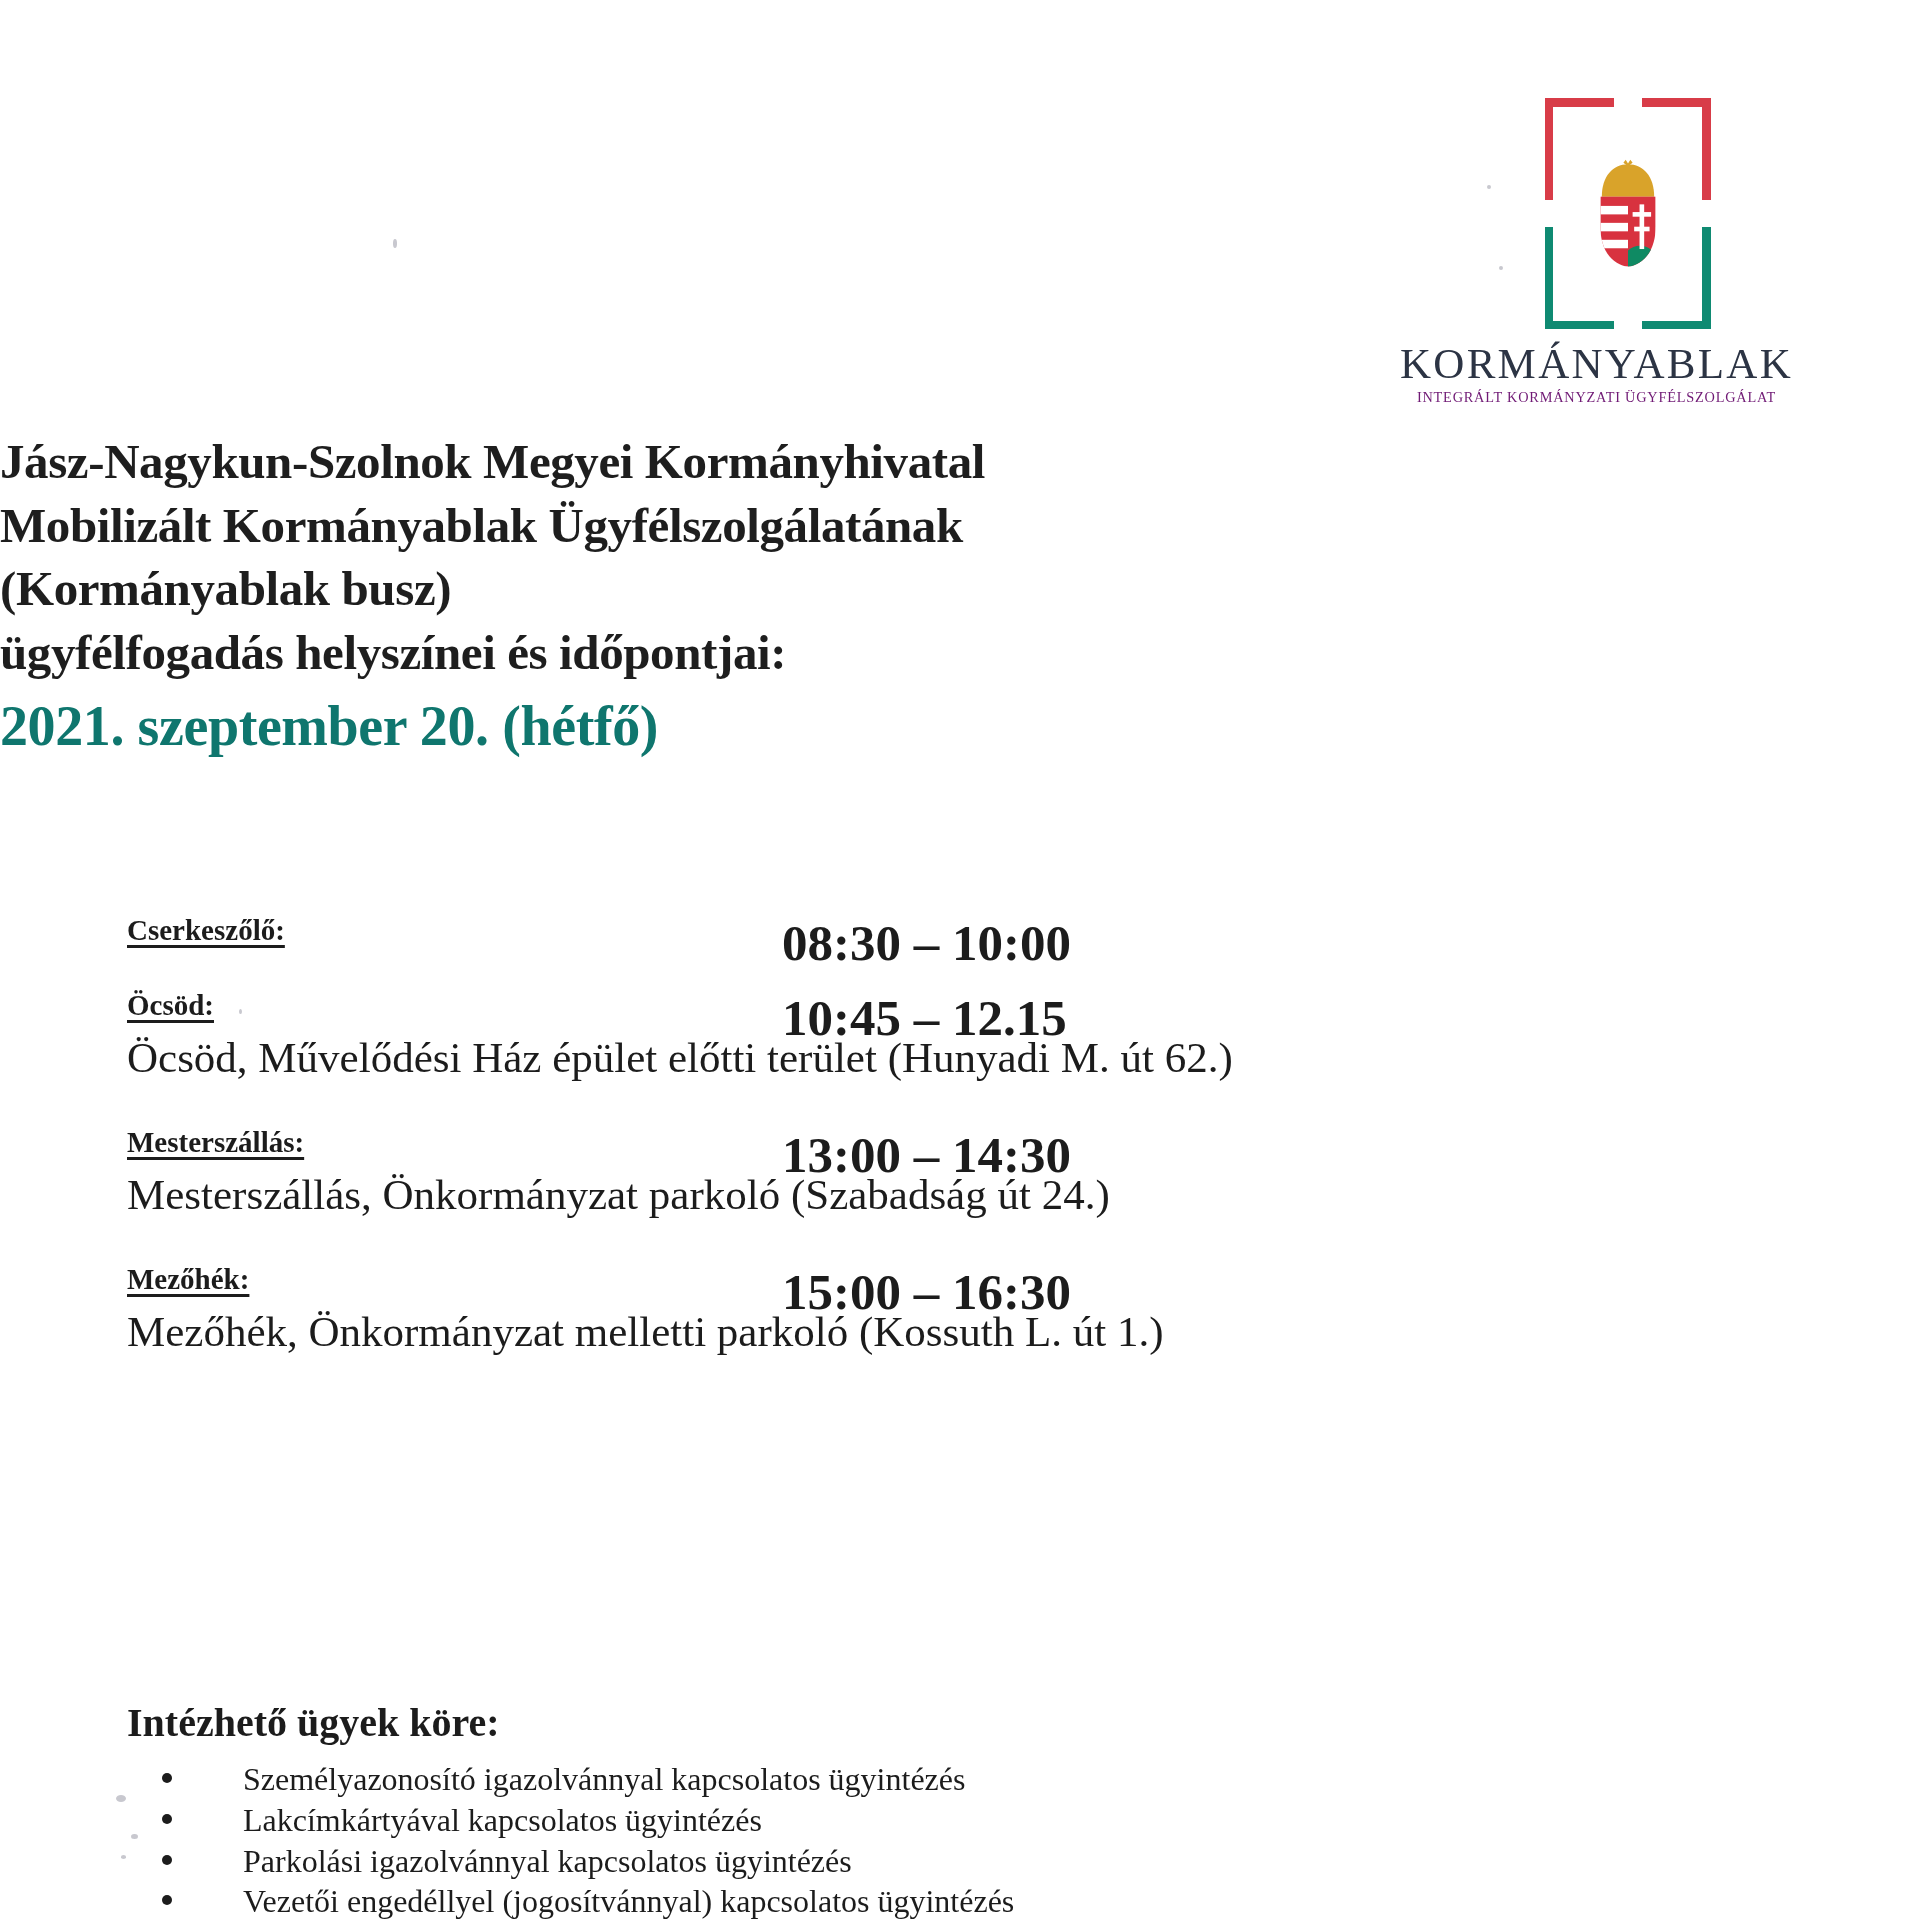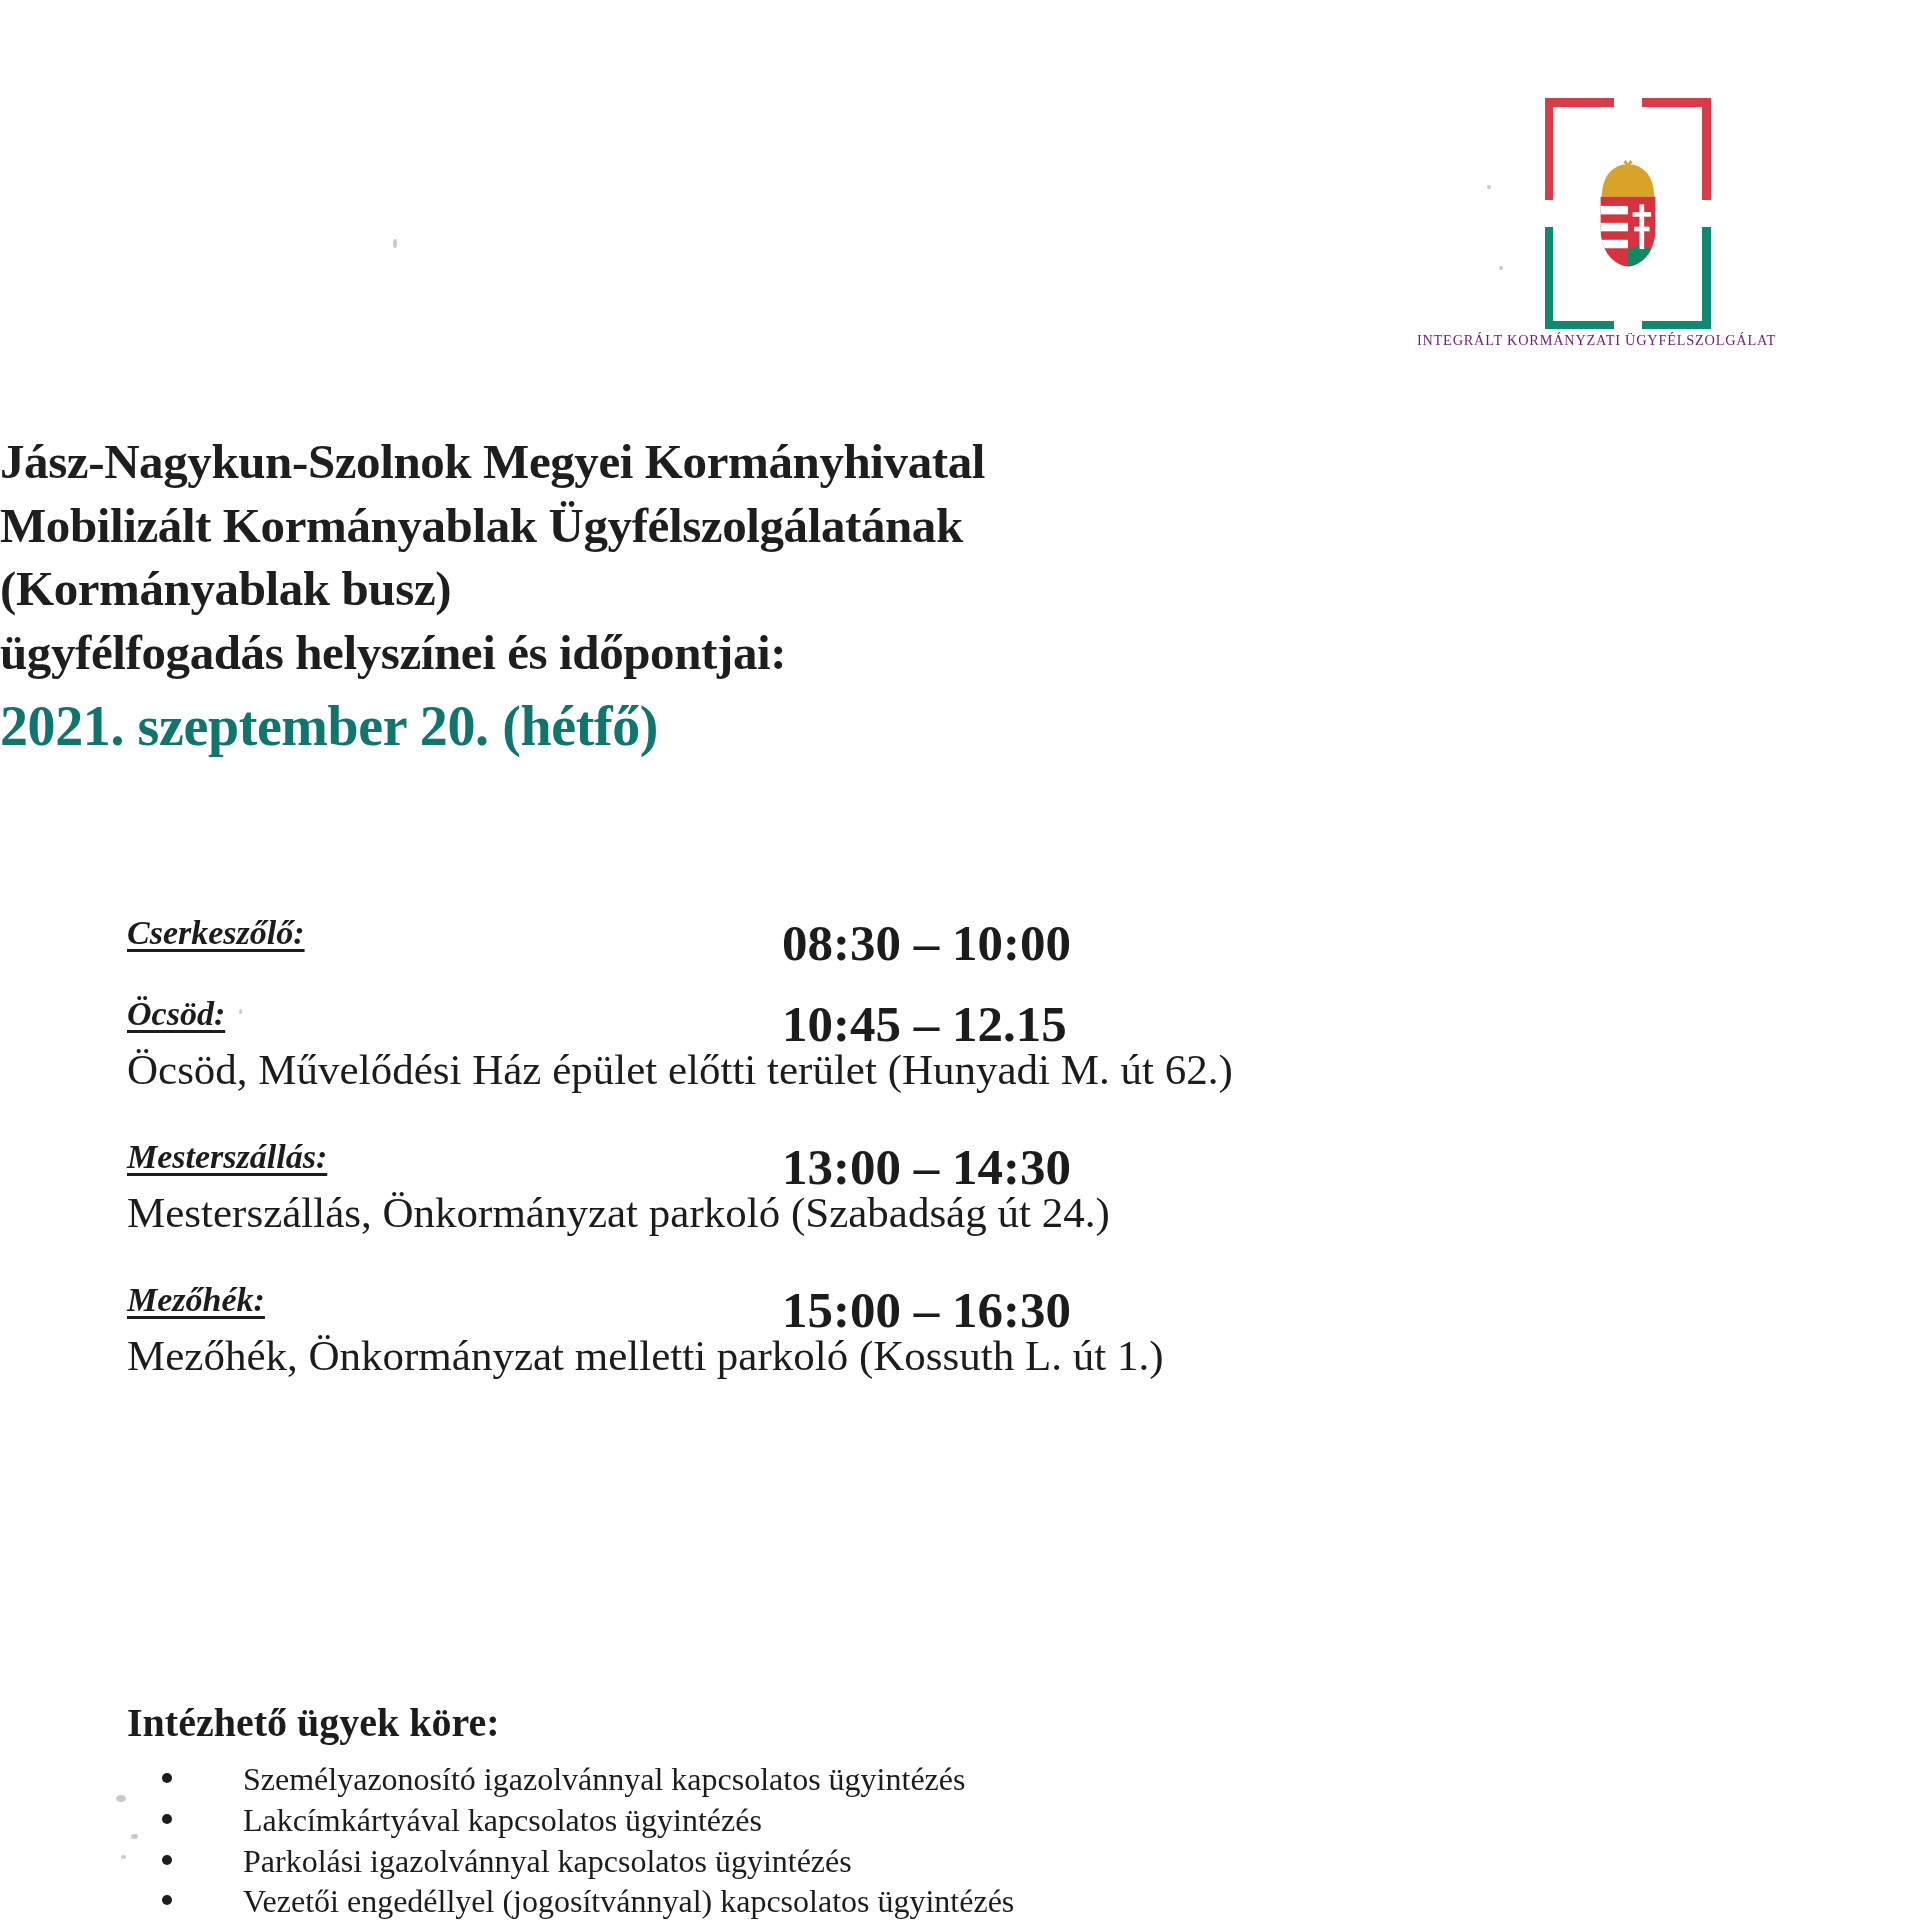--- a/index.html
+++ b/index.html
@@ -90,27 +90,26 @@
     letter-spacing:-0.4px;
     color:#0f766e;
   }
 
   
   .stops { position:absolute; left:127px; right:116px; top:913px; }
   .stop { margin-bottom:41px; }
   .stop-head { display:flex; align-items:baseline; }
   .stop-name {
     font-weight:bold;
-    font-size:34px;
+    font-size:29px;
     line-height:1.18;
     text-decoration:underline;
     text-underline-offset:5.4px;
     text-decoration-thickness:2.7px;
     white-space:nowrap;
-    font-style:italic;
   }
   .stop-time {
     position:absolute;
     left:655px;
     font-weight:bold;
     font-size:51px;
     line-height:1.18;
     white-space:nowrap;
   }
   .stop-head { position:relative; }
@@ -194,20 +193,21 @@
 
           <path d="M50 120 C60 110 78 112 86 126 L86 141 L50 141 Z" fill="#0f8a63"></path>
 
           <rect x="65" y="60" width="6" height="58" fill="#ffffff"></rect>
           <rect x="56" y="70" width="24" height="6" fill="#ffffff"></rect>
           <rect x="58" y="89" width="20" height="6" fill="#ffffff"></rect>
         </g>
       </svg>
     </div>
 
+    <div class="wordmark">KORMÁNYABLAK</div>
     <div class="wordmark-sub">INTEGRÁLT KORMÁNYZATI ÜGYFÉLSZOLGÁLAT</div>
   </div>
 
   <div class="titles">
     <div class="t-line">Jász-Nagykun-Szolnok Megyei Kormányhivatal</div>
     <div class="t-line">Mobilizált Kormányablak Ügyfélszolgálatának</div>
     <div class="t-line">(Kormányablak busz)</div>
     <div class="t-line">ügyfélfogadás helyszínei és időpontjai:</div>
     <div class="t-date">2021. szeptember 20. (hétfő)</div>
   </div>

